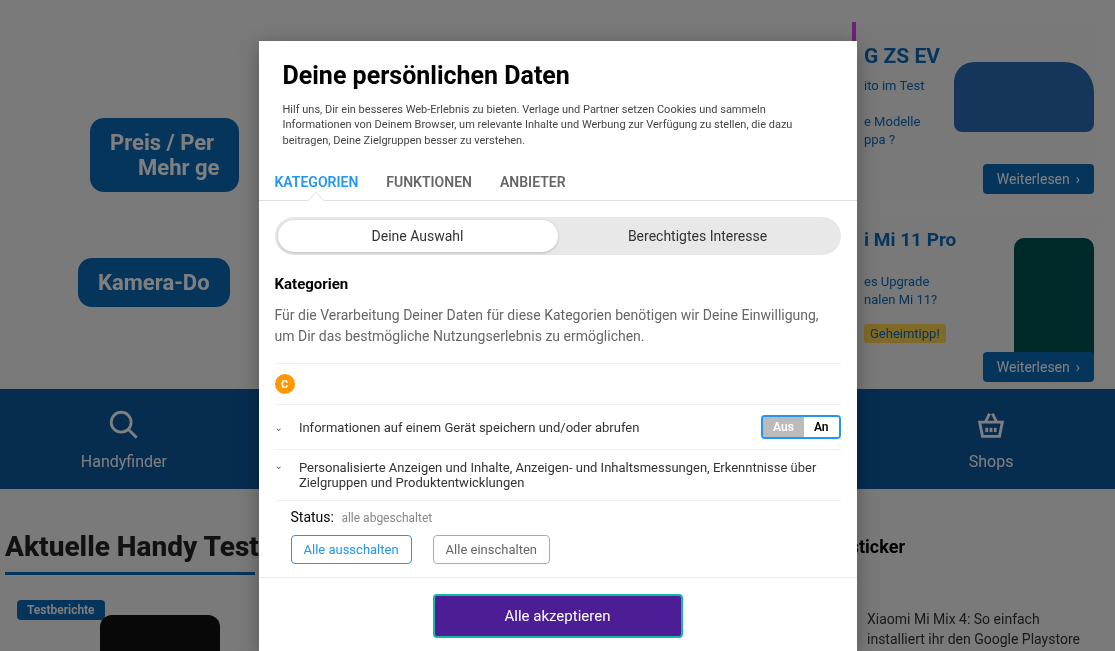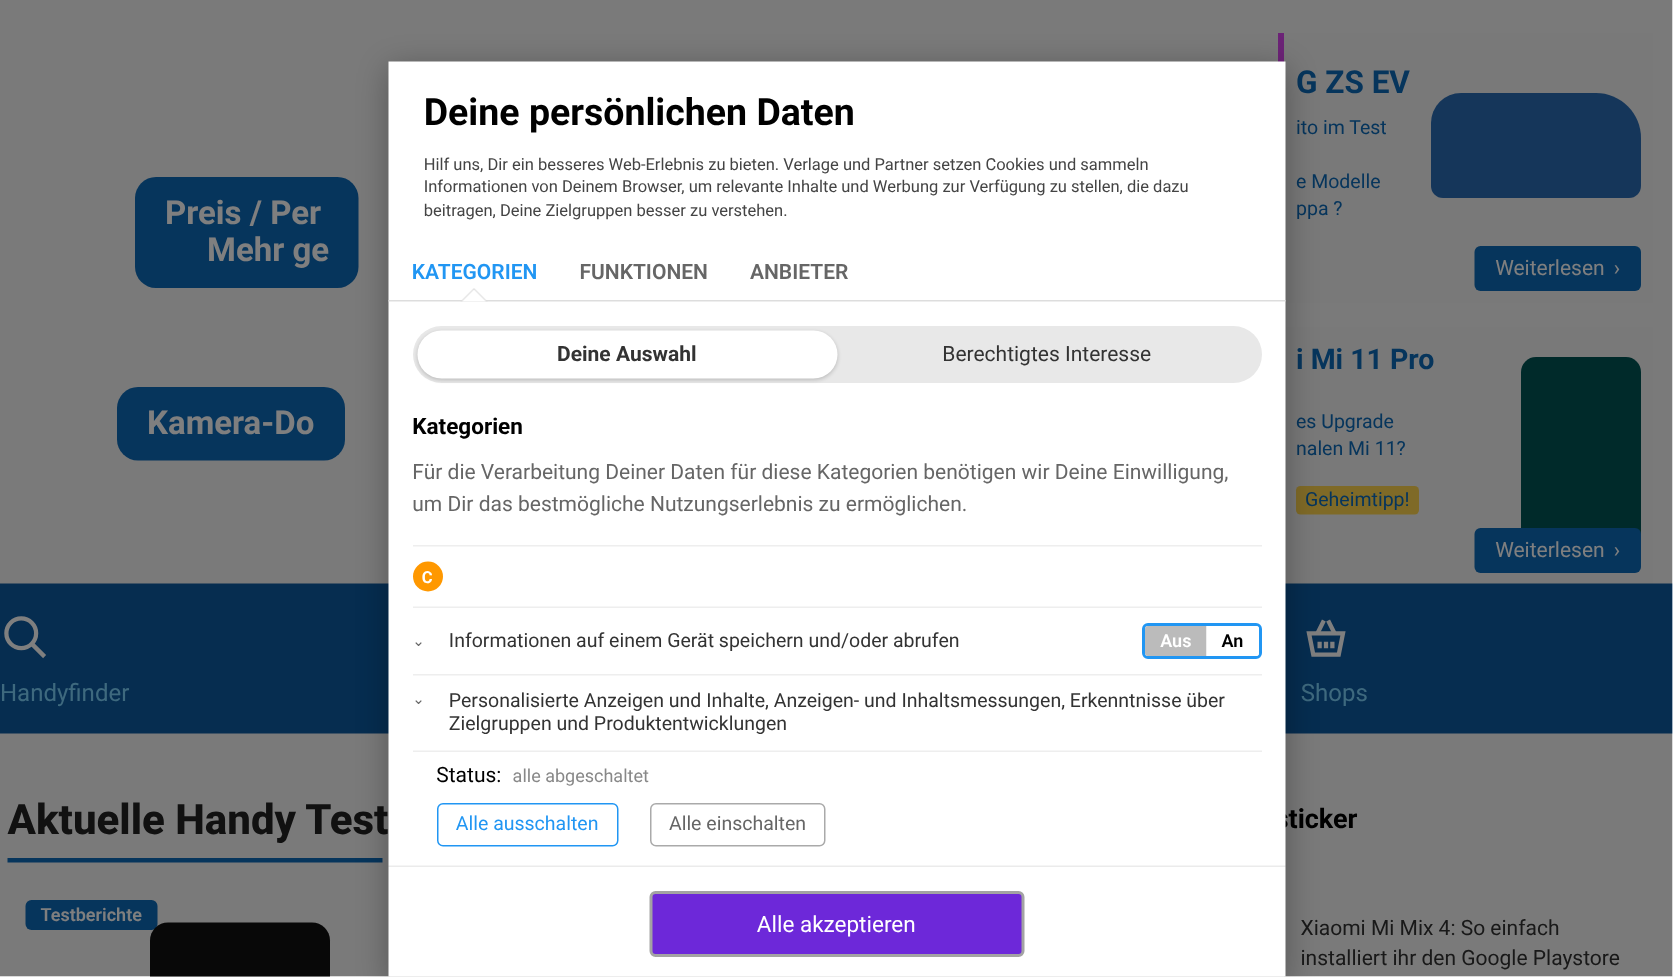--- a/index.html
+++ b/index.html
@@ -10,56 +10,56 @@
 .modal-title{font-size:25px;font-weight:700;color:#000;margin-bottom:12px}
 .modal-desc{font-size:11px;line-height:1.4;color:#444}
 .tabs{display:flex;gap:28px;padding:0 16px;border-bottom:1px solid #ddd;position:relative}
 .tab{padding:10px 0;font-size:14px;font-weight:600;color:#666;cursor:pointer;position:relative}
 .tab.active{color:#2196F3}
 .tab.active::after{content:'';position:absolute;left:50%;bottom:-1px;transform:translateX(-50%);width:0;height:0;border-left:8px solid transparent;border-right:8px solid transparent;border-bottom:8px solid #fff;z-index:2}
 .tab.active::before{content:'';position:absolute;left:50%;bottom:-1px;transform:translateX(-50%);width:0;height:0;border-left:9px solid transparent;border-right:9px solid transparent;border-bottom:9px solid #ddd;z-index:1}
 .modal-body{flex:1;overflow-y:auto;padding:16px}
 .segment{display:flex;background:#e8e8e8;border-radius:20px;padding:3px;margin-bottom:20px}
 .seg-btn{flex:1;padding:8px;text-align:center;font-size:14px;border-radius:18px;cursor:pointer;color:#333}
-.seg-btn.active{background:#fff;box-shadow:0 1px 3px rgba(0,0,0,0.2);font-weight:700}
+.seg-btn.active{background:#fff;box-shadow:0 1px 3px rgba(0,0,0,0.2);font-weight:400}
 .section-title{font-size:15px;font-weight:700;margin-bottom:12px}
 .section-desc{font-size:14px;color:#666;line-height:1.5;margin-bottom:16px}
 .cat-row{display:flex;align-items:center;gap:10px;padding:10px 0;border-top:1px solid #eee;font-size:13px;color:#333}
 .cat-badge{width:20px;height:20px;border-radius:50%;background:#ff9800;color:#fff;display:flex;align-items:center;justify-content:center;font-size:11px;font-weight:700}
 .chevron{font-size:10px;margin-right:6px;color:#666}
 .toggle-group{margin-left:auto;display:flex;border:2px solid #2196F3;border-radius:4px;overflow:hidden}
 .tgl{padding:3px 10px;font-size:12px;font-weight:600;cursor:pointer}
 .tgl.off{background:#bbb;color:#fff}
 .tgl.on{background:#fff;color:#000}
 .status-row{padding:8px 0 10px 16px;font-size:14px}
 .status-label{font-weight:400}
 .status-val{font-size:12px;color:#888;margin-left:4px}
 .btn-row{display:flex;gap:21px;padding:0 0 16px 16px;border-bottom:1px solid #eee;margin-bottom:16px}
 .btn-outline{padding:6px 12px;border:1px solid #2196F3;color:#2196F3;background:#fff;border-radius:4px;font-size:13px;cursor:pointer}
 .btn-outline.gray{border-color:#aaa;color:#666}
 .modal-footer{display:flex;gap:36px;padding:16px 40px;justify-content:center;border-top:1px solid rgba(0,0,0,0.08)}
 .footer-btn{flex:0 0 250px;padding:11px;font-size:15px;border-radius:4px;cursor:pointer;text-align:center}
 .btn-save{border:2px solid #2196F3;color:#2196F3;background:#fff}
-.btn-accept{border:2px solid #a3a3a3;background:#6d28d9;color:#fff}
+.btn-accept{border:2px solid #14b8a6;background:#4c1d95;color:#fff}
 
 .bg{position:absolute;inset:0;z-index:1}
 .promo-card{position:absolute;border-radius:14px;padding:12px 20px;color:#fff;font-weight:700}
 .promo1{left:90px;top:118px;background:#0d6ab8;font-size:22px}
 .promo2{left:78px;top:258px;background:#0d6ab8;font-size:22px}
 .ad-box{position:absolute;right:13px;background:#f2f2f2;border-left:4px solid #d946ef}
 .ad1{top:22px;width:250px;height:180px}
 .ad2{top:218px;width:250px;height:172px}
 .ad-title{position:absolute;color:#0d6ab8;font-weight:700}
 .ad-sub{position:absolute;color:#0d6ab8;font-size:13px}
 .read-more{position:absolute;right:8px;bottom:8px;background:#0d6ab8;color:#fff;padding:7px 14px;border-radius:4px;font-size:14px;display:flex;align-items:center;gap:6px}
 .car{position:absolute;width:140px;height:70px;background:#2b6db5;border-radius:20px 30px 8px 8px;right:8px;top:40px}
 .phone-img{position:absolute;width:80px;height:140px;background:#055;border-radius:10px;right:8px;top:20px}
 
 .nav-bar{position:absolute;left:0;right:0;top:389px;height:100px;background:#0d5aa0;display:flex}
-.nav-item{flex:1;display:flex;flex-direction:column;justify-content:center;color:#7dd3fc;gap:10px}
+.nav-item{flex:1;display:flex;flex-direction:column;align-items:center;justify-content:center;color:#ffffff;gap:10px}
 .nav-icon{width:34px;height:34px}
 
 .section-heading{position:absolute;left:5px;top:530px;font-size:28px;font-weight:800;color:#222}
 .section-underline{position:absolute;left:5px;top:572px;width:250px;height:3px;background:#0d6ab8}
 
 .tag-badge{position:absolute;left:17px;top:600px;background:#0d6ab8;color:#fff;padding:3px 10px;border-radius:4px;font-size:12px;font-weight:600}
 .prod-img{position:absolute;left:100px;top:615px;width:120px;height:60px;background:#111;border-radius:12px}
 
 .news-heading{position:absolute;right:210px;top:536px;font-size:18px;font-weight:700}
 .news-item{position:absolute;right:18px;top:610px;width:230px;font-size:14px;color:#333;line-height:1.4}

